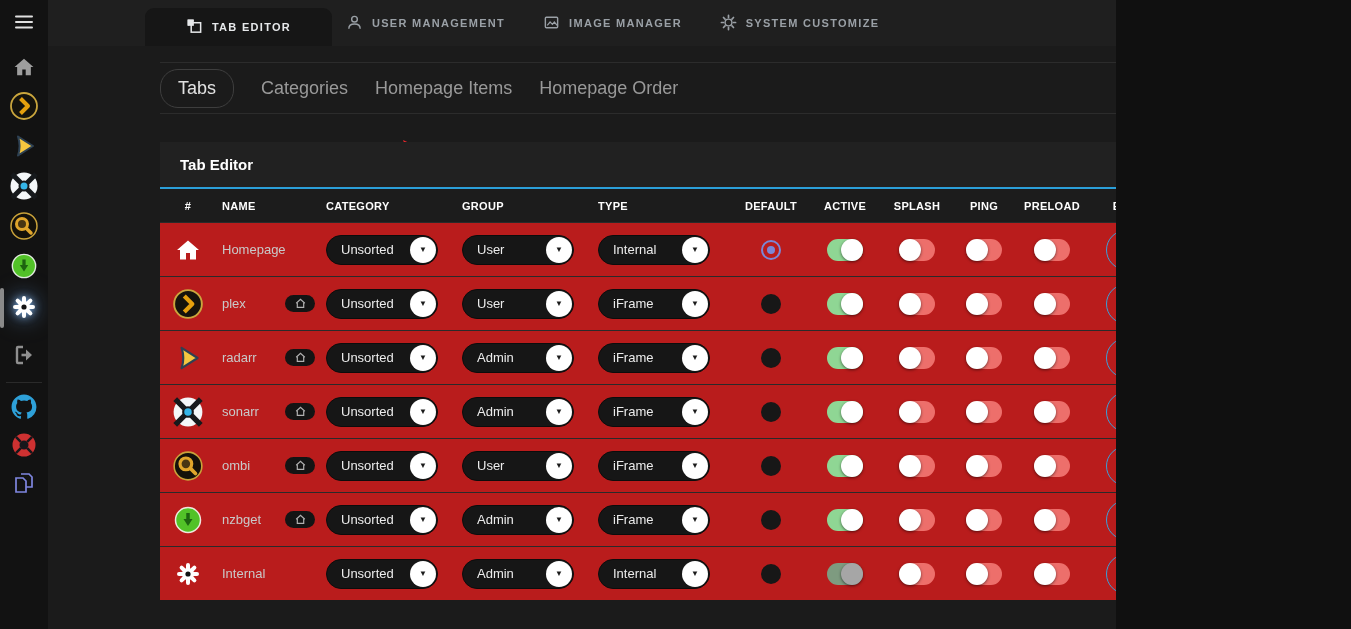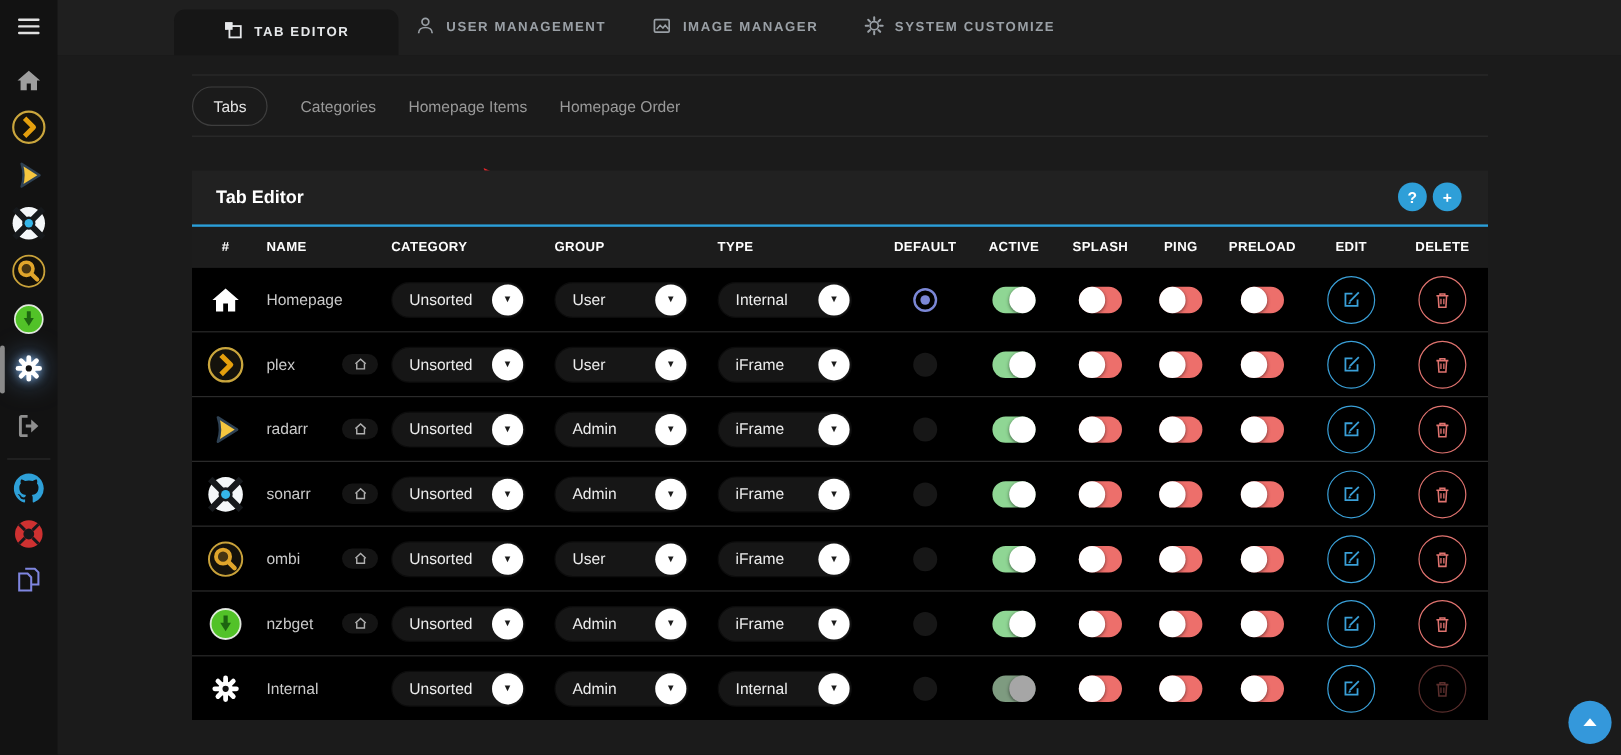--- a/index.html
+++ b/index.html
@@ -1,51 +1,51 @@
 <!DOCTYPE html>
 <html><head>
 <meta charset="utf-8">
 <style>
   * { box-sizing: border-box; margin: 0; padding: 0; }
   body { font-family: "Liberation Sans", sans-serif; background: #101010; }
-  .screen { position: relative; width: 1351px; height: 629px; overflow: hidden; background: #1b1b1b; }
+  .screen { position: relative; width: 1116px; height: 629px; overflow: hidden; background: #1b1b1b; }
 
   
   .sidebar { position: absolute; left: 0; top: 0; width: 48px; height: 629px; background: #121212; }
   .sb-item { position: absolute; left: 0; width: 48px; height: 34px; display: flex; align-items: center; justify-content: center; cursor: pointer; }
   .sb-divider { position: absolute; left: 6px; right: 6px; top: 382px; height: 1px; background: #2a2a2a; }
   .sb-scroll { position: absolute; left: 0; top: 288px; width: 4px; height: 40px; background: #8a8a8a; border-radius: 2px; }
   .glow { filter: drop-shadow(0 0 4px rgba(140,195,255,.9)) drop-shadow(0 0 11px rgba(120,180,255,.55)); }
 
   
   .topbar { position: absolute; left: 48px; top: 0; width: 1303px; height: 46px; background: #1f1f1f; }
   .tabs { display: flex; height: 46px; padding-left: 97px; }
   .top-tab { width: 187px; display: flex; align-items: center; justify-content: center; gap: 9px;
     color: #9aa0a6; font-size: 11px; font-weight: 600; letter-spacing: 1.3px; cursor: pointer; }
   .top-tab.active { background: #161616; border-radius: 9px 9px 0 0; height: 38px; margin-top: 8px; color: #e6e8ea; }
 
   
   .content { position: absolute; left: 48px; top: 46px; width: 1303px; height: 583px; background: #1b1b1b; }
   .rule { position: absolute; left: 112px; width: 1080px; height: 1px; background: #2c2c2c; }
   .rule1 { top: 16px; } .rule2 { top: 67px; }
   .subnav { position: absolute; left: 112px; top: 25px; height: 34px; display: flex; align-items: center; gap: 27px; }
-  .subnav-item { color: #999; font-size: 13px; cursor: pointer; }
+  .subnav-item { color: #999; font-size: 18px; cursor: pointer; }
   .subnav-item.pill { color: #e2e2e2; border: 1px solid #3e3e3e; border-radius: 18px; padding: 8px 17px; }
 
   
   .panel { position: absolute; left: 112px; top: 96px; width: 1080px; height: 458px; background: #212121; }
   .panel-header { position: relative; height: 45px; }
   .panel-title { position: absolute; left: 20px; top: 0; line-height: 45px; color: #fff; font-size: 15px; font-weight: 700; }
   .panel-btns { position: absolute; right: 22px; top: 10px; display: flex; gap: 5px; }
   .circle-btn { width: 24px; height: 24px; border-radius: 50%; border: none; background: #2e9fd8; color: #fff;
     font-size: 13px; font-weight: 700; display: flex; align-items: center; justify-content: center; cursor: pointer; line-height: 1; }
 
   .grid-row { display: grid; grid-template-columns: 56px 58px 52px 136px 136px 136px 74px 74px 70px 64px 72px 76px 76px; align-items: center; }
   .thead { height: 35px; background: #1c1c1c; border-top: 2px solid #2b9fd9; color: #fdfdfd; font-size: 11px; font-weight: 700; letter-spacing: .3px; }
-  .trow { height: 54px; border-top: 1px solid #2a2a2a; background: #000000; }
+  .trow { height: 54px; border-top: 1px solid #2a2a2a; background: #b91c1c; }
   .cell { display: flex; align-items: center; justify-content: center; }
   .c-left { justify-content: flex-start; padding-left: 6px; }
   .c-sel { justify-content: flex-start; }
   .tab-name { color: #c9c9c9; font-size: 13px; }
 
   .badge { width: 30px; height: 17px; background: #141414; border-radius: 9px; display: flex; align-items: center; justify-content: center; }
 
   .select { position: relative; width: 112px; height: 30px; background: #161616; border: 1px solid #0c0c0c; border-radius: 15px;
     display: flex; align-items: center; padding-left: 14px; cursor: pointer; }
   .sel-val { color: #ececec; font-size: 13px; }

